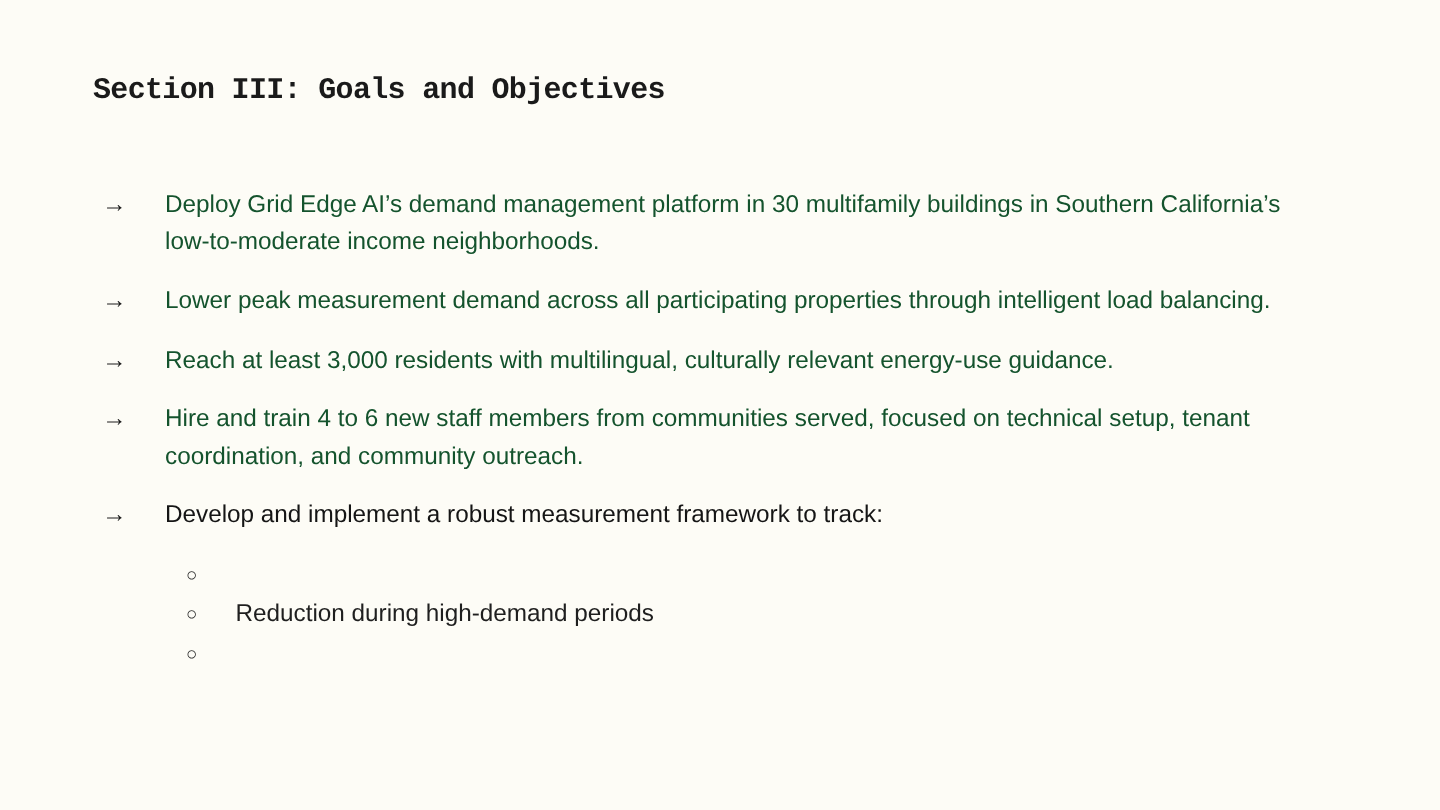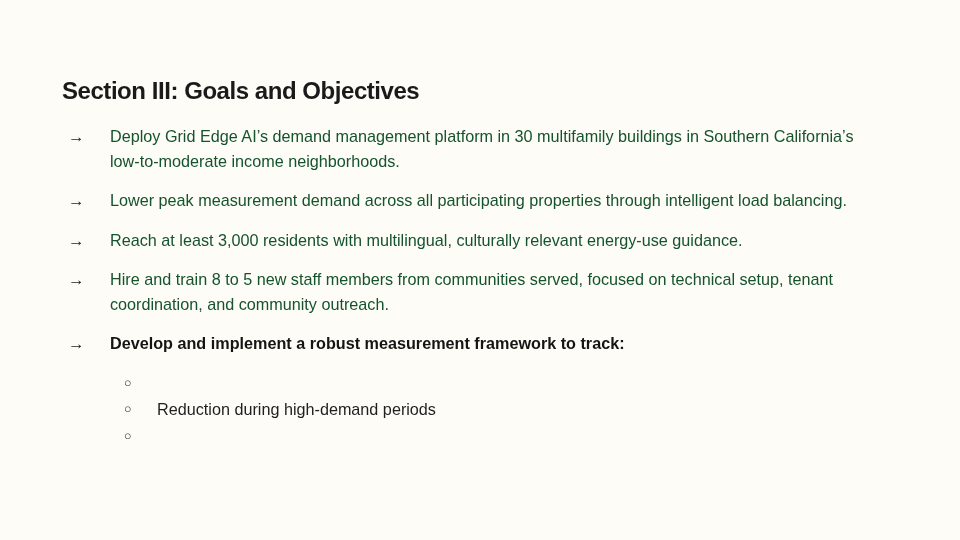--- a/index.html
+++ b/index.html
@@ -17,27 +17,26 @@
     position: relative;
     width: 960px;
     height: 540px;
     background: #fdfcf6;
     box-sizing: border-box;
   }
   .slide-title {
     position: absolute;
     left: 62px;
     top: 49px;
-    font-family: Liberation Sans, sans-serif;
-    font-size: 24px;
+    font-family: Liberation Mono, monospace;
+    font-size: 20px;
     font-weight: bold;
     letter-spacing: -0.45px;
     color: #1a1a1a;
     white-space: nowrap;
-    margin-top: 28px;
   }
   .body-block {
     position: absolute;
     left: 62px;
     top: 124px;
     width: 840px;
   }
   .bullet-row {
     display: flex;
     align-items: flex-start;
@@ -60,21 +59,21 @@
   }
   .bullet-text {
     flex: 1 1 auto;
     font-family: "Liberation Sans", sans-serif;
     font-size: 16.2px;
     line-height: 24.5px;
     color: #14532d;
     max-width: 760px;
   }
   .bullet-text.bold {
-    font-weight: bold;
+    font-weight: normal;
     color: #151515;
   }
   .subject-block {
     margin-top: 12px;
     margin-bottom: 0;
   }
   .sub-row {
     display: flex;
     align-items: flex-start;
     margin-bottom: 2px;
@@ -121,21 +120,21 @@
       <span class="bullet-text">Lower peak measurement demand across all participating properties through intelligent load balancing.</span>
     </div>
 
     <div class="bullet-row">
       <span class="marker-arrow">→</span>
       <span class="bullet-text">Reach at least 3,000 residents with multilingual, culturally relevant energy-use guidance.</span>
     </div>
 
     <div class="bullet-row">
       <span class="marker-arrow">→</span>
-      <span class="bullet-text">Hire and train 8 to 5 new staff members from communities served, focused on technical setup, tenant coordination, and community outreach.</span>
+      <span class="bullet-text">Hire and train 4 to 6 new staff members from communities served, focused on technical setup, tenant coordination, and community outreach.</span>
     </div>
 
     <div class="bullet-row">
       <span class="marker-arrow">→</span>
       <span class="bullet-text bold">Develop and implement a robust measurement framework to track:</span>
     </div>
 
     <div class="subject-block">
 
       <div class="sub-row">

